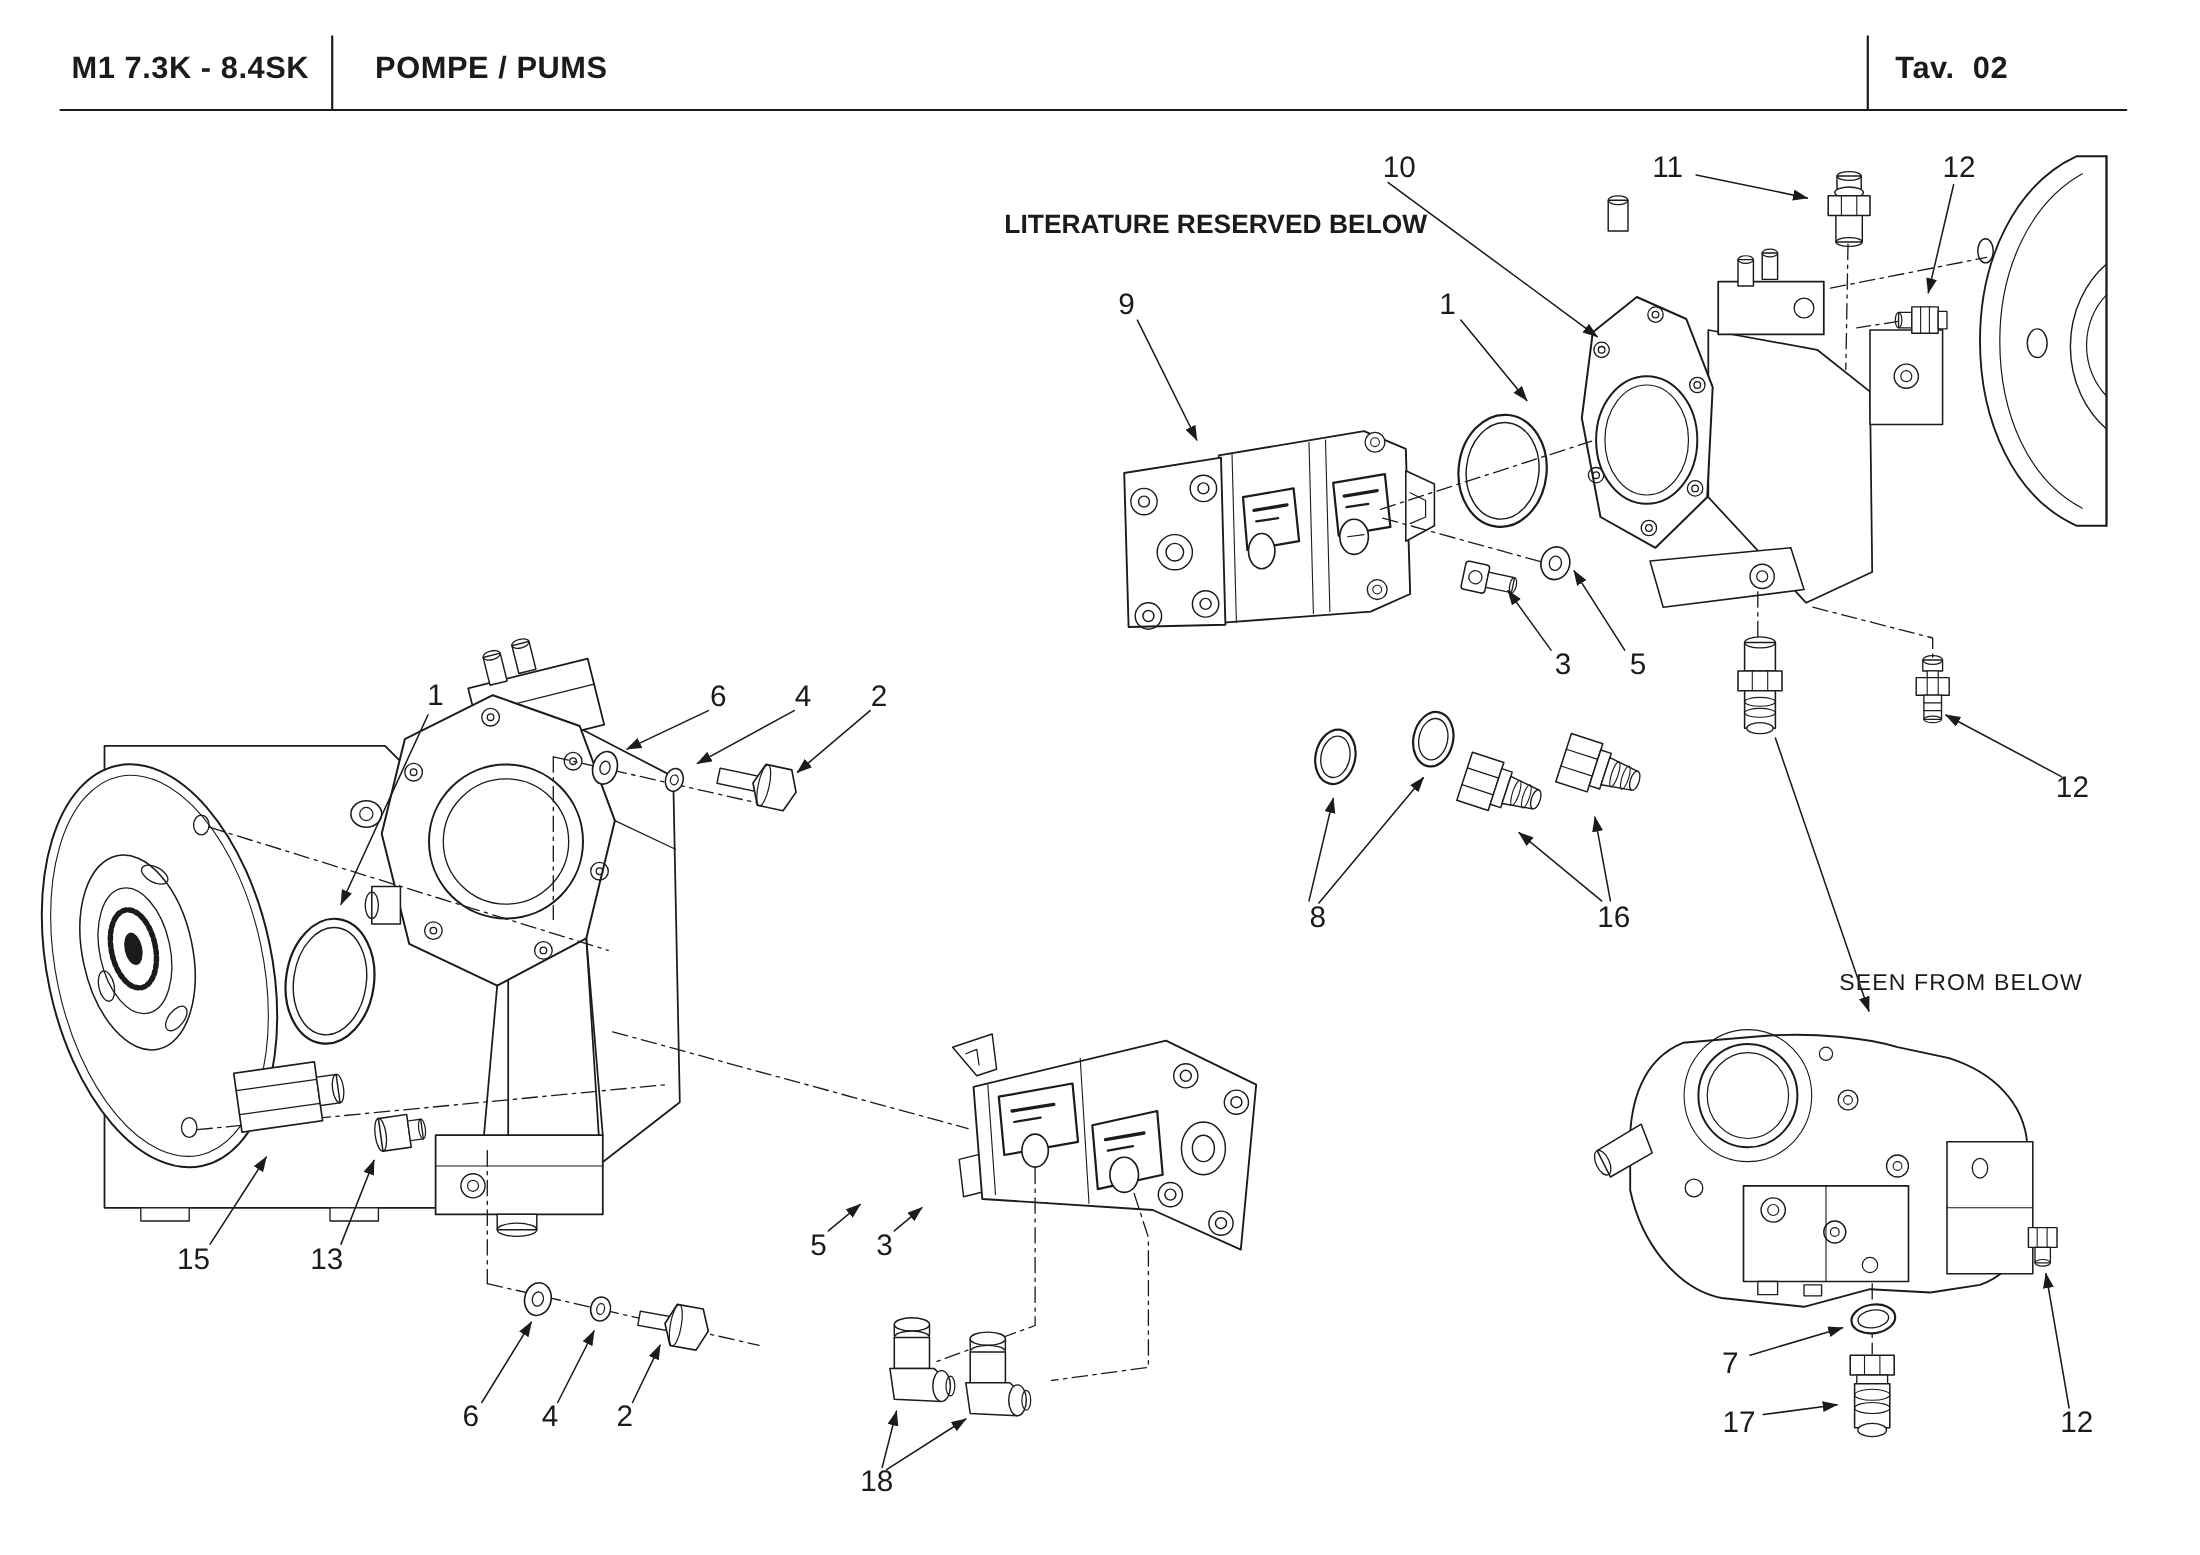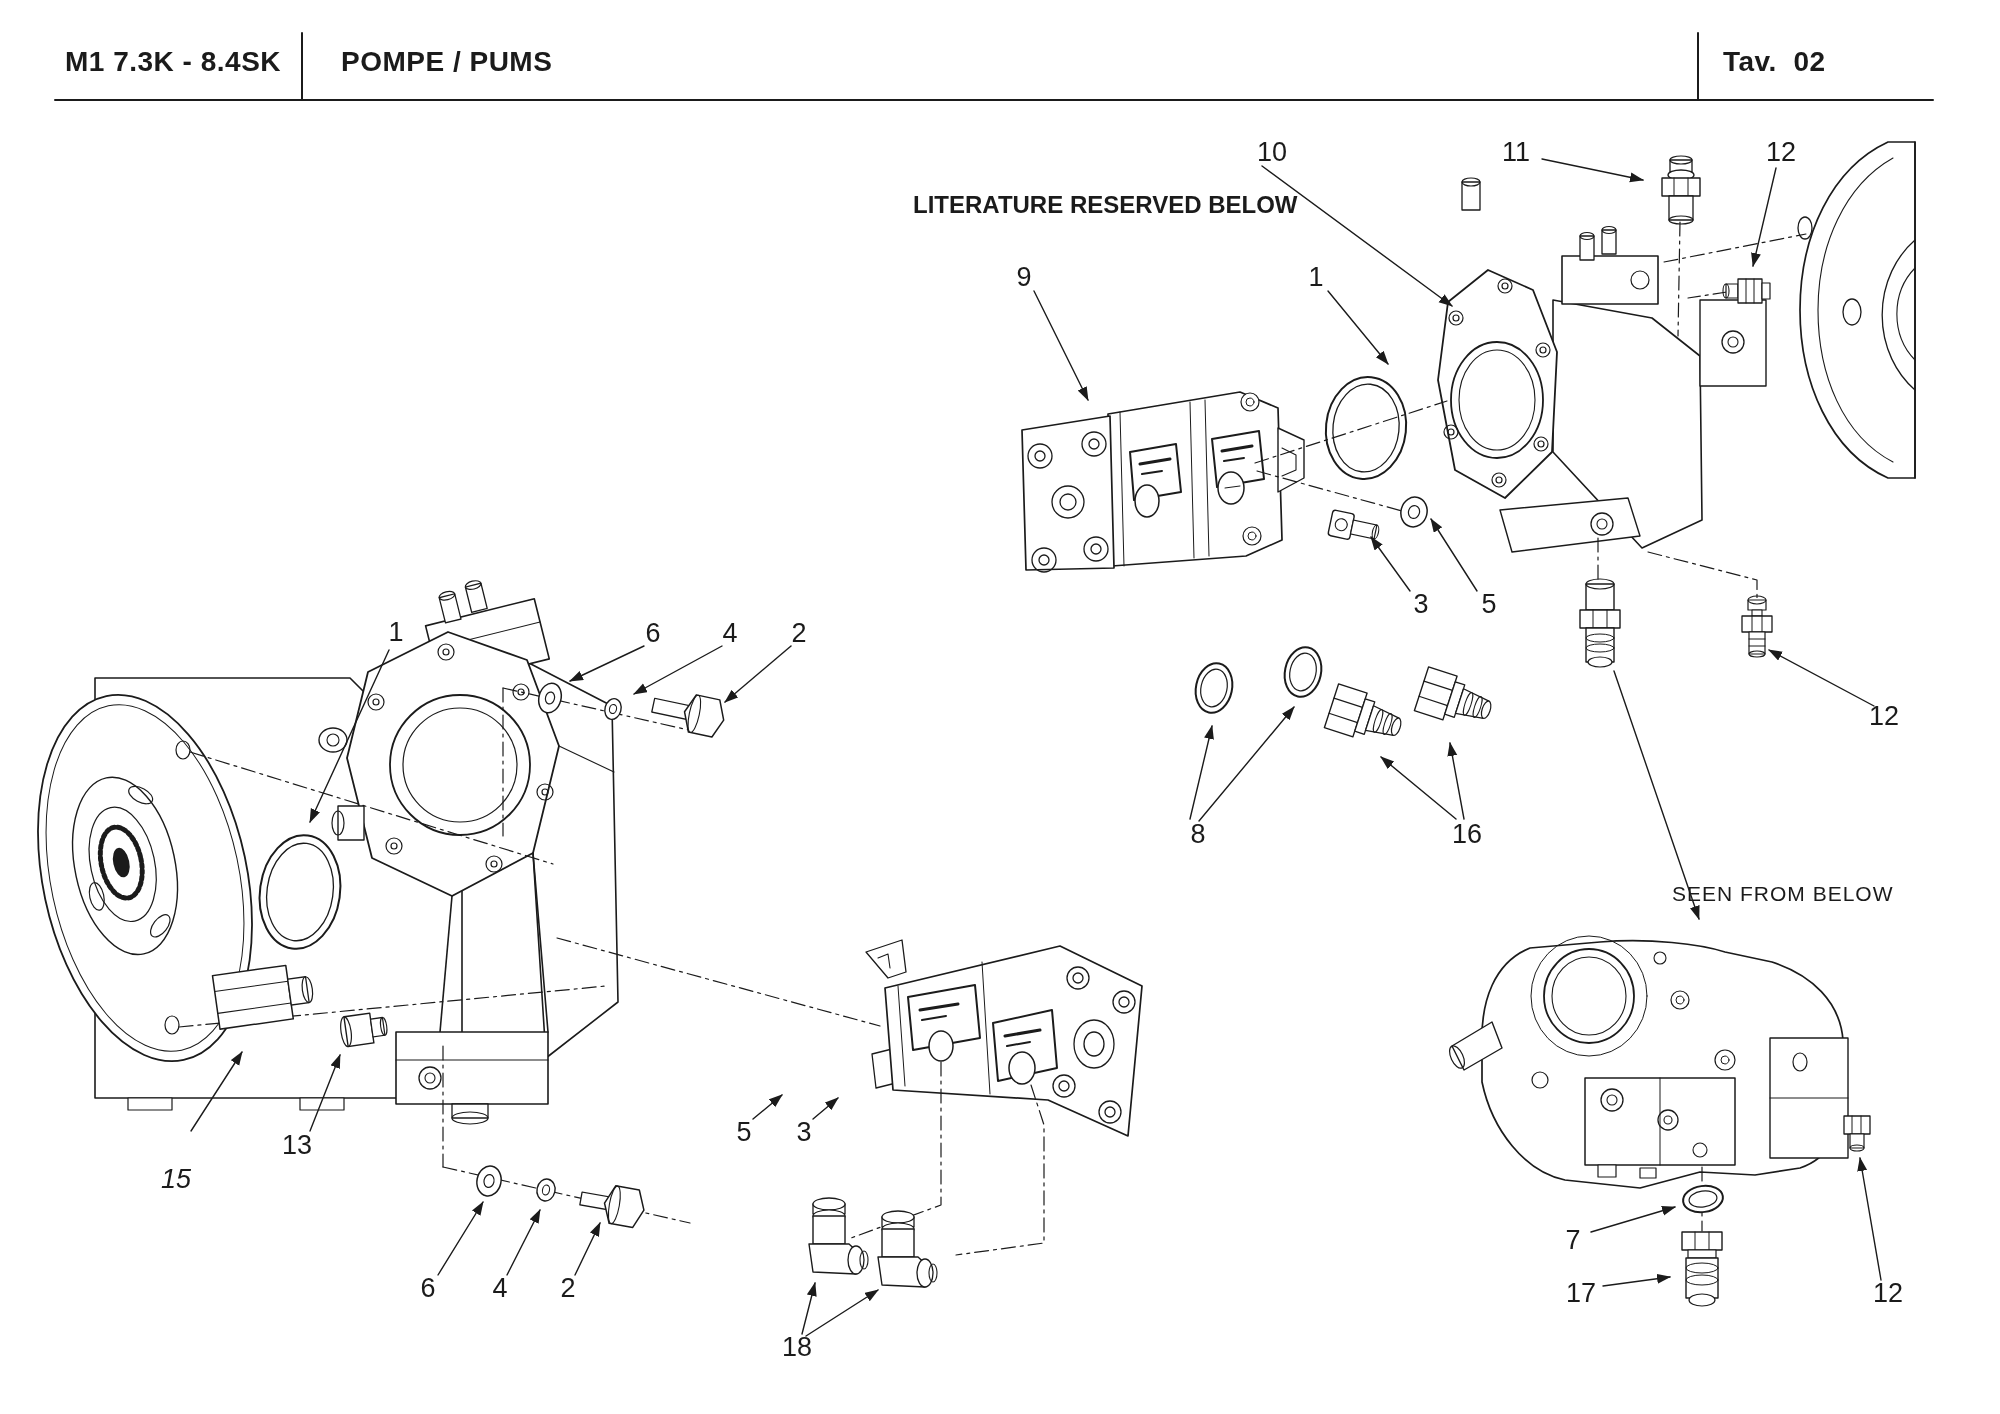--- a/index.html
+++ b/index.html
@@ -505,21 +505,21 @@
       <div class="callout" style="left: 653px; top: 633px;">6</div>
       <div class="callout" style="left: 730px; top: 633px;">4</div>
       <div class="callout" style="left: 799px; top: 633px;">2</div>
       <div class="callout" style="left: 1421px; top: 604px;">3</div>
       <div class="callout" style="left: 1489px; top: 604px;">5</div>
       <div class="callout" style="left: 1884px; top: 716px;">12</div>
       <div class="callout" style="left: 1198px; top: 834px;">8</div>
       <div class="callout" style="left: 1467px; top: 834px;">16</div>
       <div class="callout" style="left: 744px; top: 1132px;">5</div>
       <div class="callout" style="left: 804px; top: 1132px;">3</div>
-      <div class="callout" style="left: 176px; top: 1179px; font-style: italic;">15</div>
+      <div class="callout" style="left: 176px; top: 1145px;">15</div>
       <div class="callout" style="left: 297px; top: 1145px;">13</div>
       <div class="callout" style="left: 428px; top: 1288px;">6</div>
       <div class="callout" style="left: 500px; top: 1288px;">4</div>
       <div class="callout" style="left: 568px; top: 1288px;">2</div>
       <div class="callout" style="left: 797px; top: 1347px;">18</div>
       <div class="callout" style="left: 1573px; top: 1240px;">7</div>
       <div class="callout" style="left: 1581px; top: 1293px;">17</div>
       <div class="callout" style="left: 1888px; top: 1293px;">12</div>
     </div>
 

